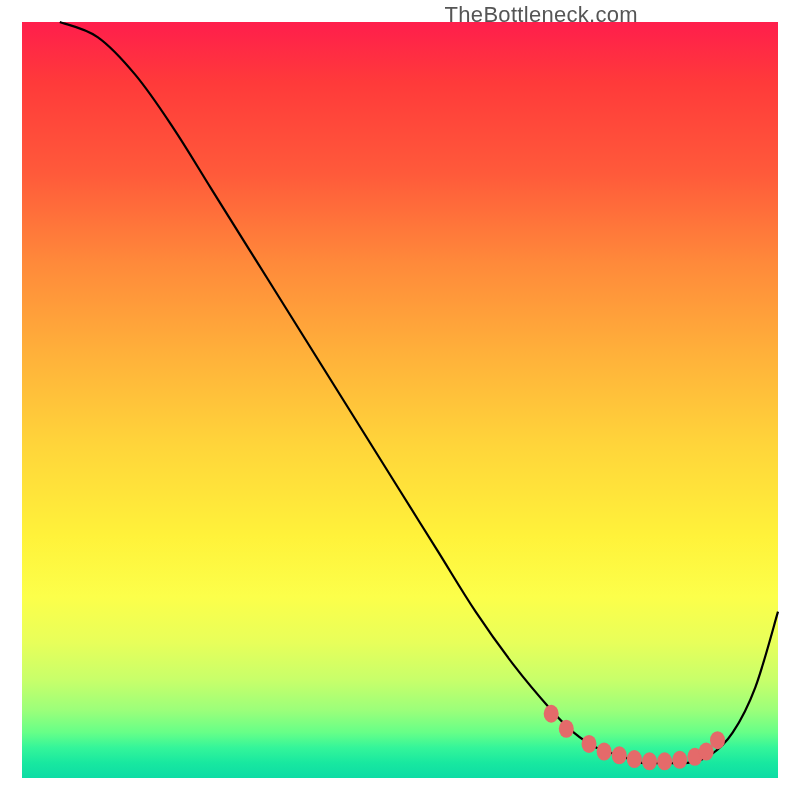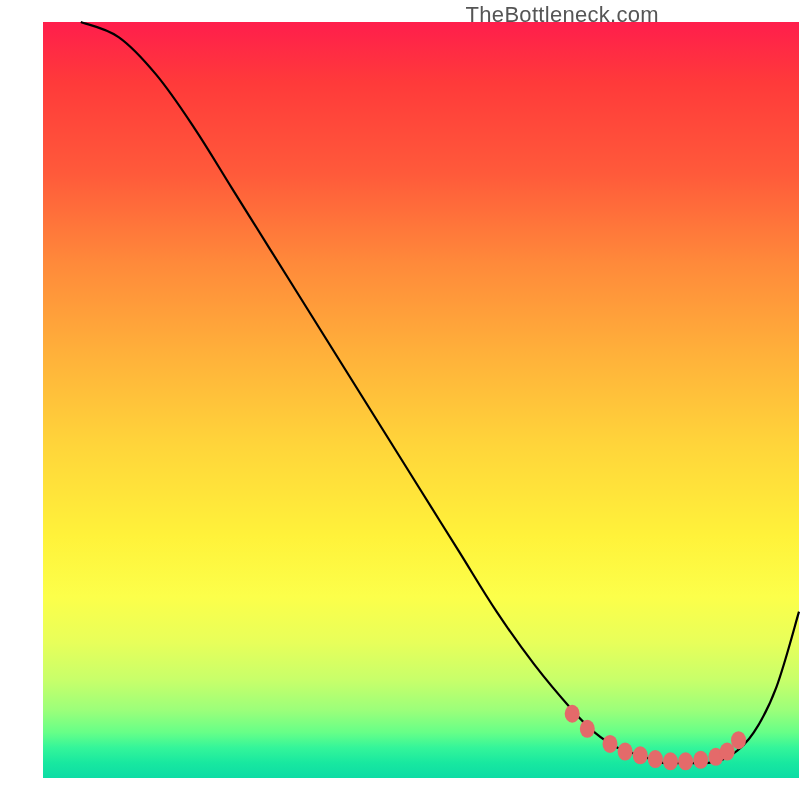--- a/index.html
+++ b/index.html
@@ -8,21 +8,20 @@
     width: 800px;
     height: 800px;
     overflow: hidden;
     font-family: Arial, Helvetica, sans-serif;
     background: #ffffff;
   }
   .chart-wrap {
     position: relative;
     width: 648px;
     height: 800px;
-    margin-left: 21px;
   }
   .watermark {
     position: absolute;
     top: 2px;
     right: 10px;
     color: #555555;
     font-size: 22px;
     font-weight: 500;
     letter-spacing: 0.3px;
     z-index: 10;

